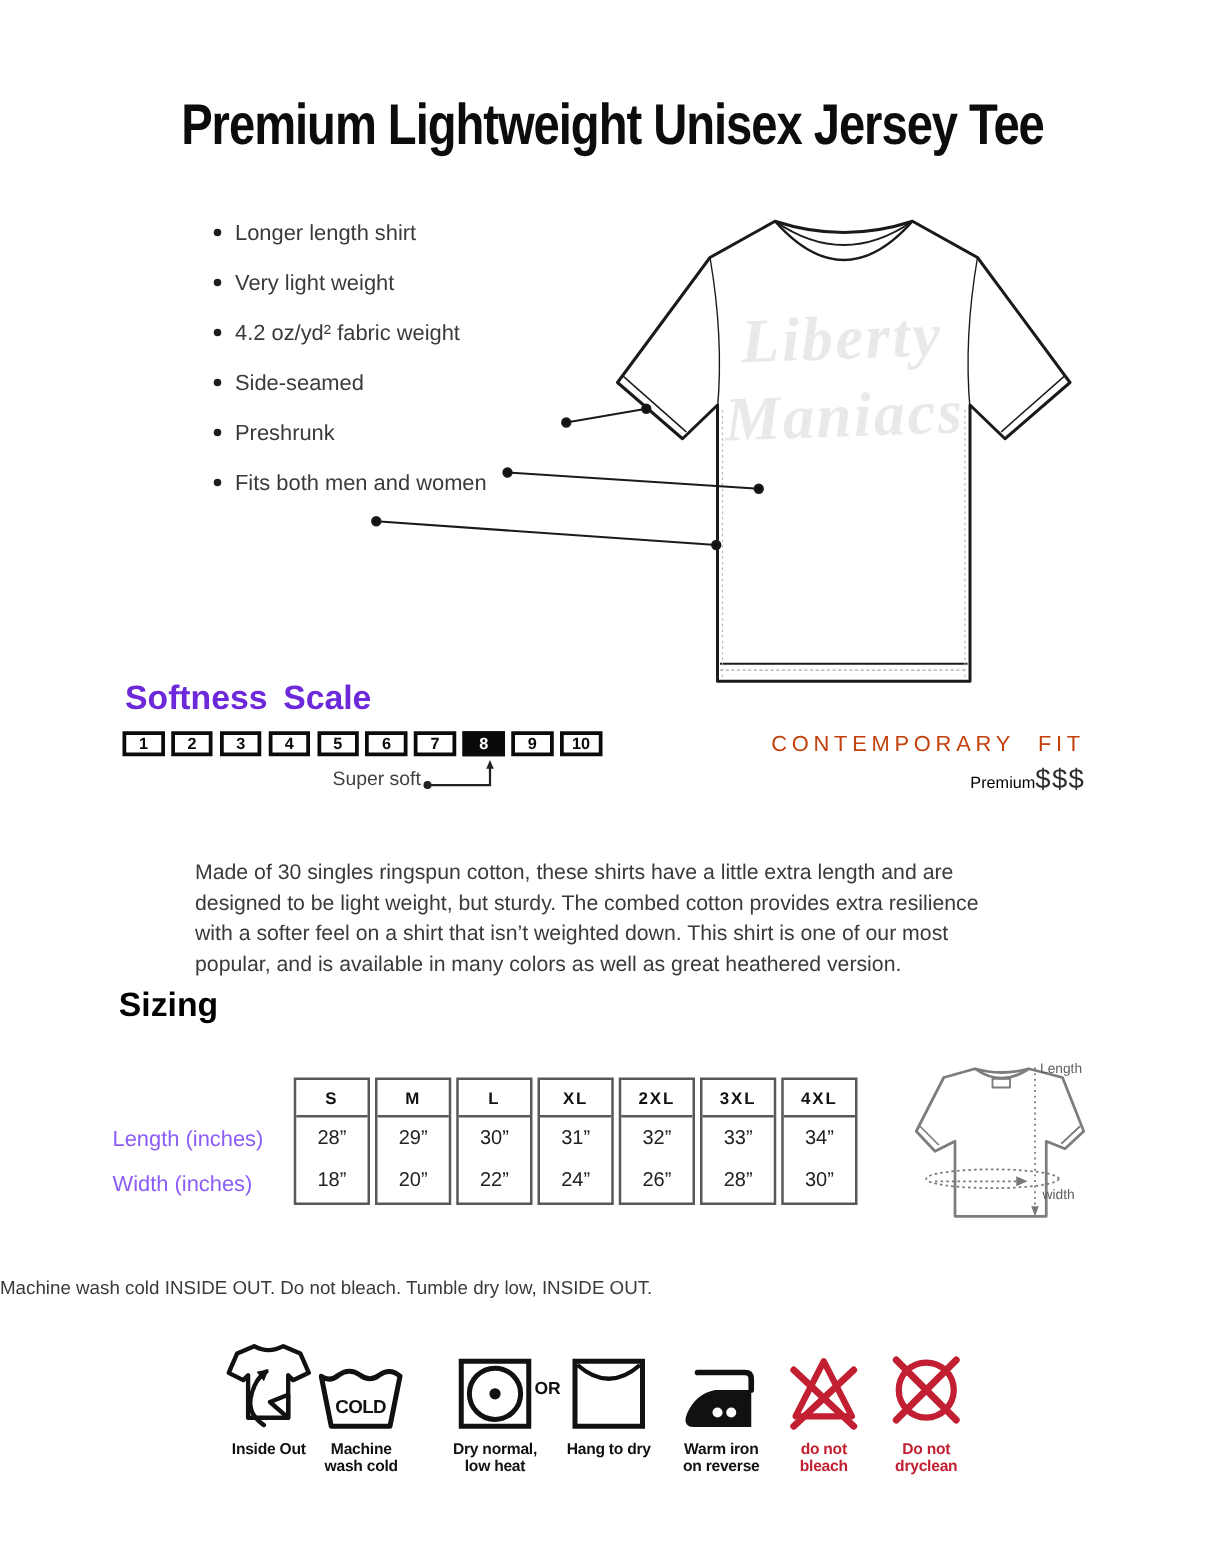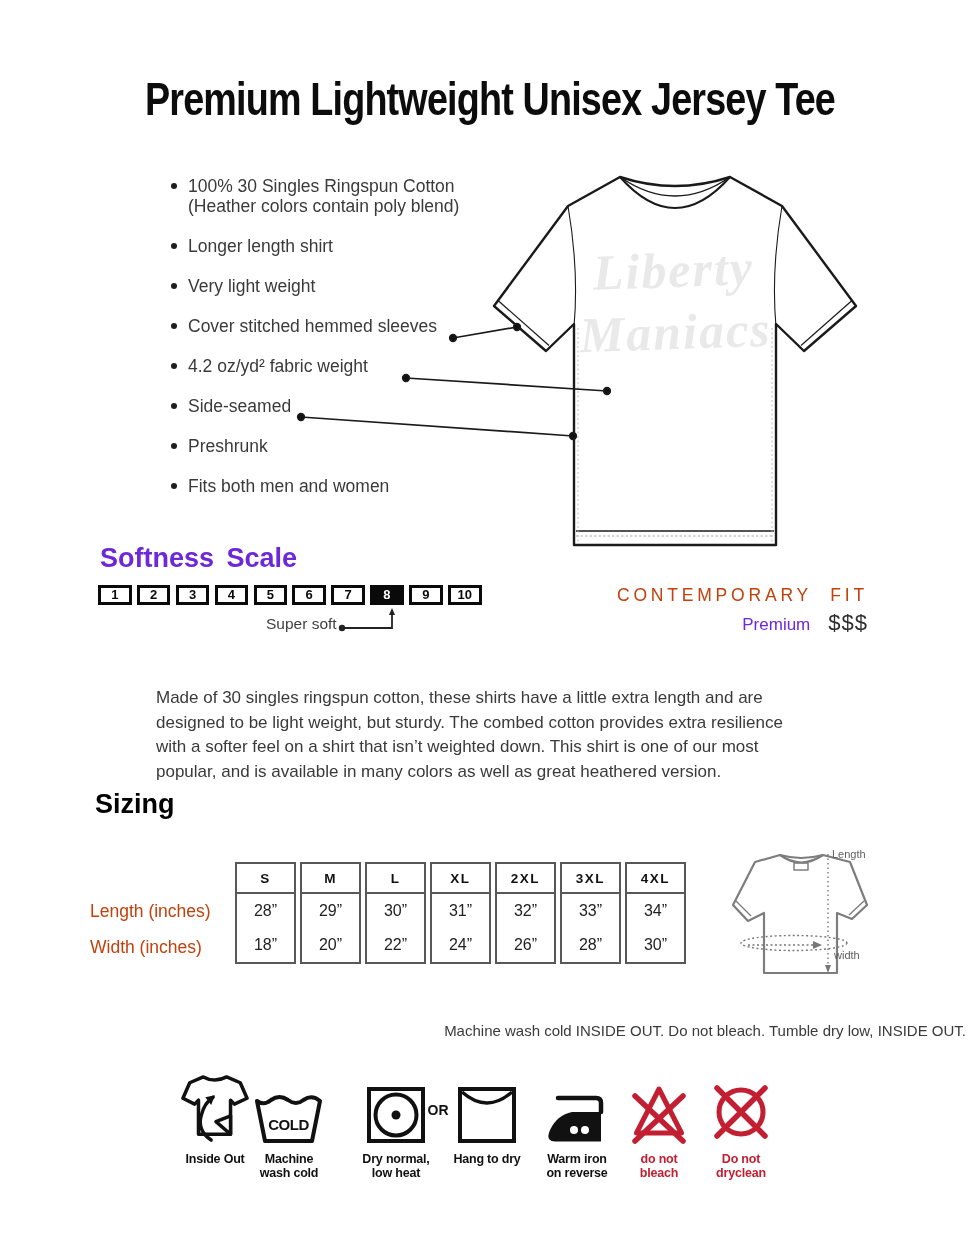--- a/index.html
+++ b/index.html
@@ -22,39 +22,39 @@
   #softness-heading{left:100px;top:543px;font-size:27px;font-weight:700;color:#6d28d9;word-spacing:5px;}
   #scale-row{left:98px;top:585px;display:flex;gap:5.4px;}
   .scale-box{box-sizing:border-box;width:33.5px;height:20px;border:3px solid #0a0a0a;background:#fff;
       font-size:13px;font-weight:700;text-align:center;line-height:14px;color:#0a0a0a;}
   .scale-box.selected{background:#0a0a0a;color:#fff;}
   #super-soft{left:266px;top:615px;font-size:15.5px;color:#3f3f3f;text-align:center;}
 
   
   #fit-line{right:112px;top:585px;font-size:17.5px;letter-spacing:3.8px;word-spacing:10px;color:#c2410c;}
   #premium-line{right:112px;top:610px;text-align:right;}
-  #premium-line .premium{font-size:17px;color:#6d28d9;margin-right:18px;}
+  #premium-line .premium{font-size:13px;color:#000000;}
   #premium-line .dollars{font-size:22px;color:#2e2e2e;letter-spacing:1px;}
 
   
   #description{left:156px;top:686px;width:700px;font-size:17px;line-height:24.5px;
       color:#3a3a3a;white-space:pre-line;}
 
   
   #sizing-heading{left:95px;top:789px;font-size:27px;font-weight:700;color:#000;}
   #size-table{left:235px;top:862px;display:flex;gap:4px;}
   .size-col{box-sizing:border-box;width:61px;border:2px solid #585858;background:#fff;}
   .size-col .hd{height:28px;border-bottom:2px solid #585858;display:flex;align-items:center;
       justify-content:center;font-size:13.5px;font-weight:700;letter-spacing:1.5px;color:#111;}
   .size-col .cell{height:34px;display:flex;align-items:center;justify-content:center;
       font-size:16px;color:#222;}
-  .row-label{left:90px;font-size:17.5px;color:#c2410c;}
-
-  
-  #care-text{left:0;right:14px;top:1022px;text-align:right;font-size:15px;color:#3a3a3a;}
+  .row-label{left:90px;font-size:17.5px;color:#8b5cf6;}
+
+  
+  #care-text{left:0;right:14px;top:1022px;text-align:left;font-size:15px;color:#3a3a3a;}
   .care{position:absolute;width:90px;top:1074px;text-align:center;}
   .care .icon-box{height:70px;display:flex;align-items:flex-end;justify-content:center;}
   .care .lbl{margin-top:9px;font-size:12.5px;line-height:13.5px;font-weight:700;color:#111;
       white-space:pre-line;letter-spacing:-0.2px;}
   .care.red .lbl{color:#C22032;}
   #or-label{left:420px;top:1102px;width:36px;text-align:center;font-size:14px;font-weight:700;color:#111;}
 
   svg{display:block;}
   .nopointer{pointer-events:none;}
 </style>
@@ -88,25 +88,22 @@
     <line x1="406" y1="213" x2="607" y2="226"></line>
       <circle cx="406" cy="213" r="3.3"></circle>
       <circle cx="607" cy="226" r="3.3"></circle>
     <line x1="301" y1="252" x2="573" y2="271"></line>
       <circle cx="301" cy="252" r="3.3"></circle>
       <circle cx="573" cy="271" r="3.3"></circle>
   </g>
 </svg>
 
 <ul class="abs" id="features">
-  <li>100% 30 Singles Ringspun Cotton
-(Heather colors contain poly blend)</li>
   <li>Longer length shirt</li>
   <li>Very light weight</li>
-  <li>Cover stitched hemmed sleeves</li>
   <li>4.2 oz/yd² fabric weight</li>
   <li>Side-seamed</li>
   <li>Preshrunk</li>
   <li>Fits both men and women</li>
 </ul>
 
 <div class="abs" id="softness-heading">Softness Scale</div>
 <div class="abs" id="scale-row">
   <div class="scale-box">1</div>
   <div class="scale-box">2</div>

